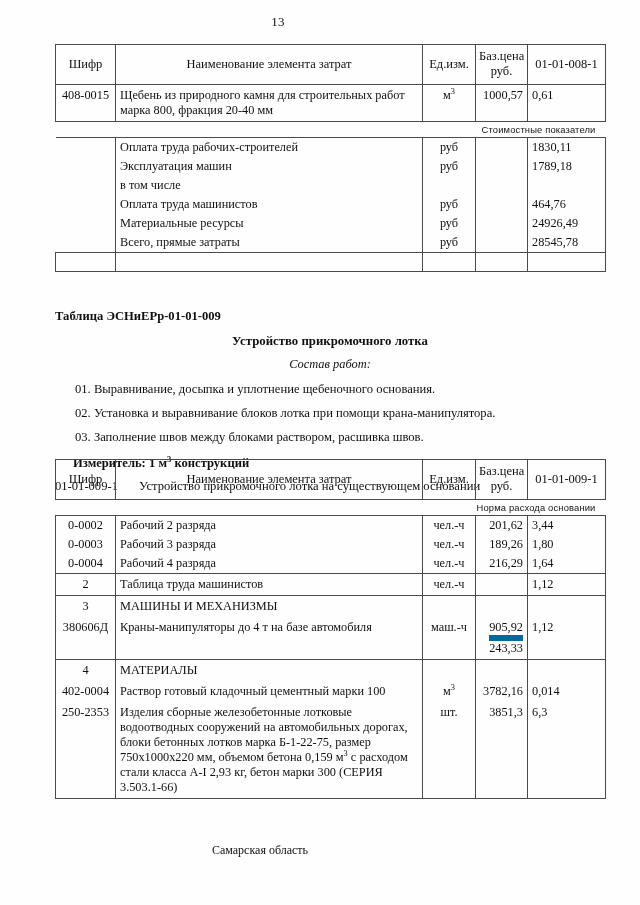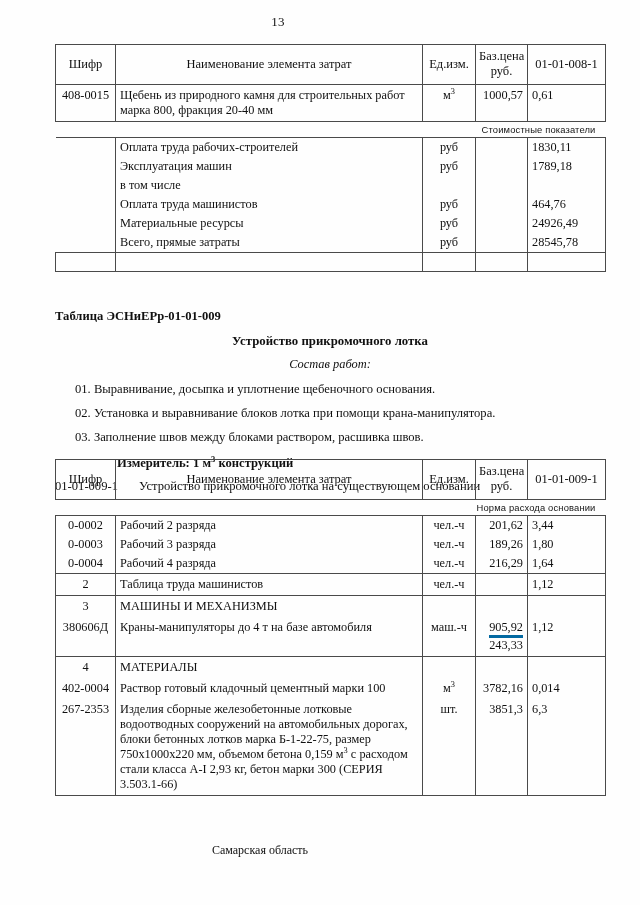--- a/index.html
+++ b/index.html
@@ -87,21 +87,21 @@
   .seam-bottom td { border-bottom: none; }
 
   sup { font-size: 0.68em; vertical-align: super; line-height: 0; }
 
   .frac {
     display: inline-block;
     text-align: right;
   }
   .frac .num {
     display: block;
-    border-bottom: 3px solid #0369a1;
+    border-bottom: 6px solid #0369a1;
     padding-bottom: 0px;
   }
   .frac .den { display: block; }
 
   
   .text-block {
     position: absolute;
     left: 55px;
     width: 550px;
     font-size: 12.6px;
@@ -114,21 +114,21 @@
     margin-top: 7px;
     font-size: 12.8px;
   }
   .works-label {
     font-style: italic;
     text-align: center;
     margin-top: 5px;
     font-size: 12.4px;
   }
   .work-item { margin-top: 6px; padding-left: 20px; }
-  .meter { font-weight: bold; margin-top: 7px; padding-left: 18px; margin-left: 44px; }
+  .meter { font-weight: bold; margin-top: 7px; padding-left: 18px; }
   .variant { margin-top: 5px; }
   .variant .v-code { display: inline-block; width: 84px; }
 
   
   .footer-region {
     position: absolute;
     left: 0;
     width: 520px;
     text-align: center;
     font-size: 12px;
@@ -324,21 +324,21 @@
         <td class="c-val"></td>
       </tr>
       <tr class="seam row-tall">
         <td class="c-code">402-0004</td>
         <td class="c-name">Раствор готовый кладочный цементный марки 100</td>
         <td class="c-unit"><span>м</span><sup>3</sup></td>
         <td class="c-price">3782,16</td>
         <td class="c-val">0,014</td>
       </tr>
       <tr class="seam-top row-tall">
-        <td class="c-code">267-2353</td>
+        <td class="c-code">250-2353</td>
         <td class="c-name"><span>Изделия сборные железобетонные лотковые водоотводных сооружений на автомобильных дорогах, блоки бетонных лотков марка Б-1-22-75, размер 750х1000х220 мм, объемом бетона 0,159 м</span><sup>3</sup><span> с расходом стали класса А-I 2,93 кг, бетон марки 300 (СЕРИЯ 3.503.1-66)</span></td>
         <td class="c-unit">шт.</td>
         <td class="c-price">3851,3</td>
         <td class="c-val">6,3</td>
       </tr>
     </tbody>
   </table>
 
   <div class="footer-region" style="top:843px;">Самарская область</div>
 

